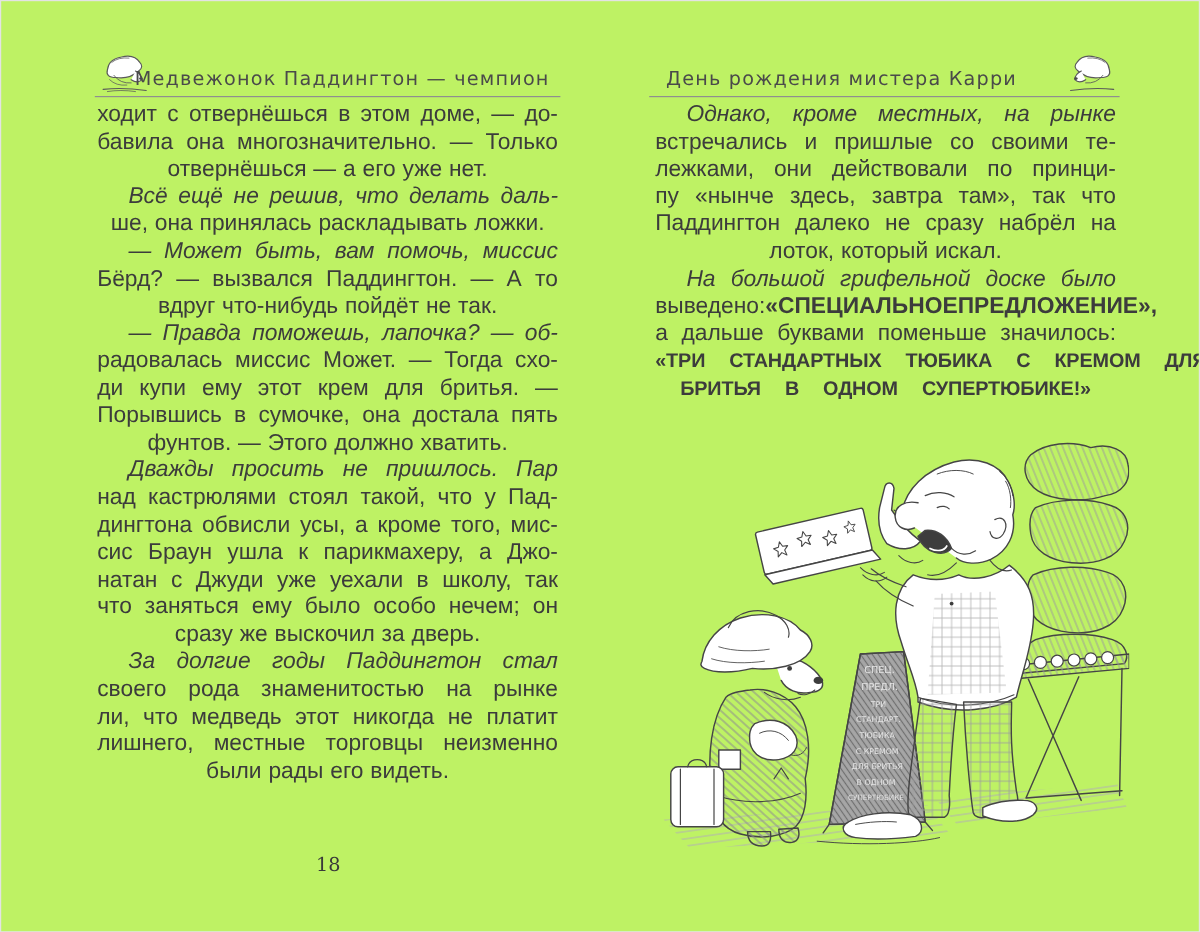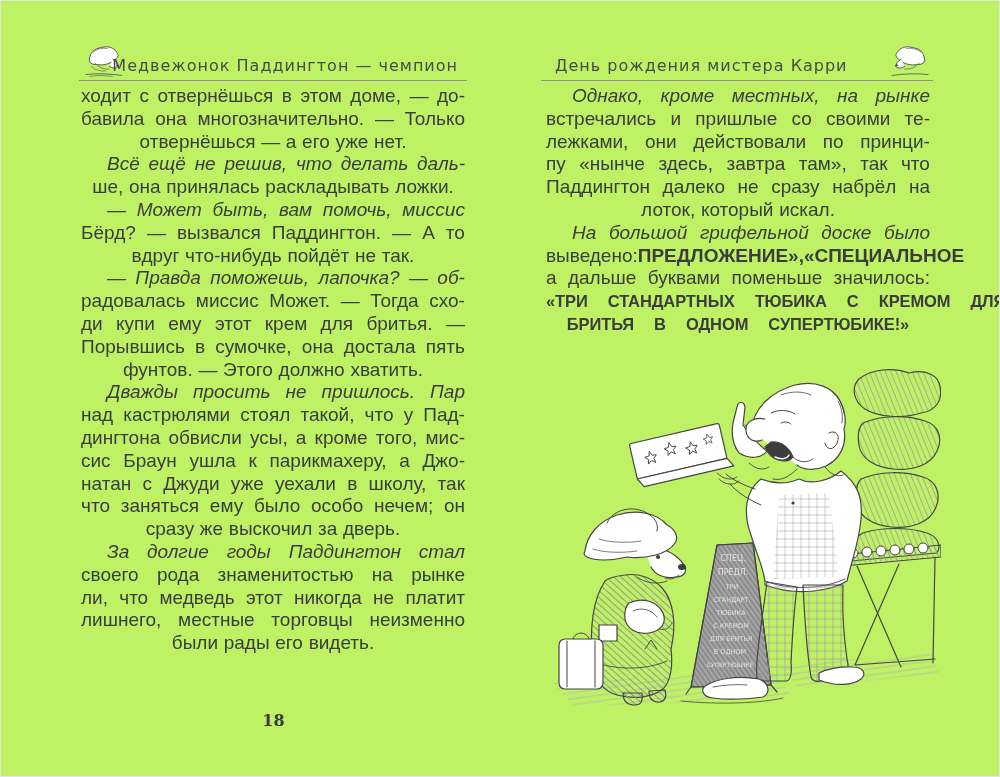--- a/index.html
+++ b/index.html
@@ -11,21 +11,21 @@
         font-size:16px;letter-spacing:1px;color:#4a4a4a;white-space:nowrap;}
   .rule{position:absolute;top:79px;height:1px;background:#8f8f8f;}
   .textcol{position:absolute;top:84px;width:384px;font-size:19px;}
   .line{display:flex;justify-content:space-between;height:22.8px;line-height:22.8px;
         white-space:nowrap;}
   .line.end{justify-content:center;gap:0.30em;}
   .line.indent{padding-left:26px;font-style:italic;}
   .line.caps{font-weight:700;font-size:16.5px;letter-spacing:-0.1px;gap:20px;}
   .line .b{font-weight:700;}
   .pagenum{position:absolute;top:710px;left:80px;width:385px;text-align:center;
-        font-family:"DejaVu Serif",serif;font-size:16px;color:#3a3a3a;font-weight:bold;}
+        font-family:"DejaVu Serif",serif;font-size:16px;color:#3a3a3a;}
   svg{display:block;}
   .sign-text{font-family:"DejaVu Sans",sans-serif;fill:#e3e3e3;}
 </style>
 </head>
 <body>
 
 <div id="book">
 
   <div class="header" style="left:80px;width:385px;">
     <svg width="44" height="36" viewBox="0 0 46 40" style="position:absolute;left:0;bottom:0;">
@@ -310,22 +310,22 @@
       </div>
       <div class="line indent">
         <span>На</span>
         <span>большой</span>
         <span>грифельной</span>
         <span>доске</span>
         <span>было</span>
       </div>
       <div class="line">
         <span>выведено:</span>
+        <span class="b">«СПЕЦИАЛЬНОЕ</span>
         <span class="b">ПРЕДЛОЖЕНИЕ»,</span>
-        <span class="b">«СПЕЦИАЛЬНОЕ</span>
       </div>
       <div class="line">
         <span>а</span>
         <span>дальше</span>
         <span>буквами</span>
         <span>поменьше</span>
         <span>значилось:</span>
       </div>
       <div class="line caps">
         <span>«ТРИ</span>

